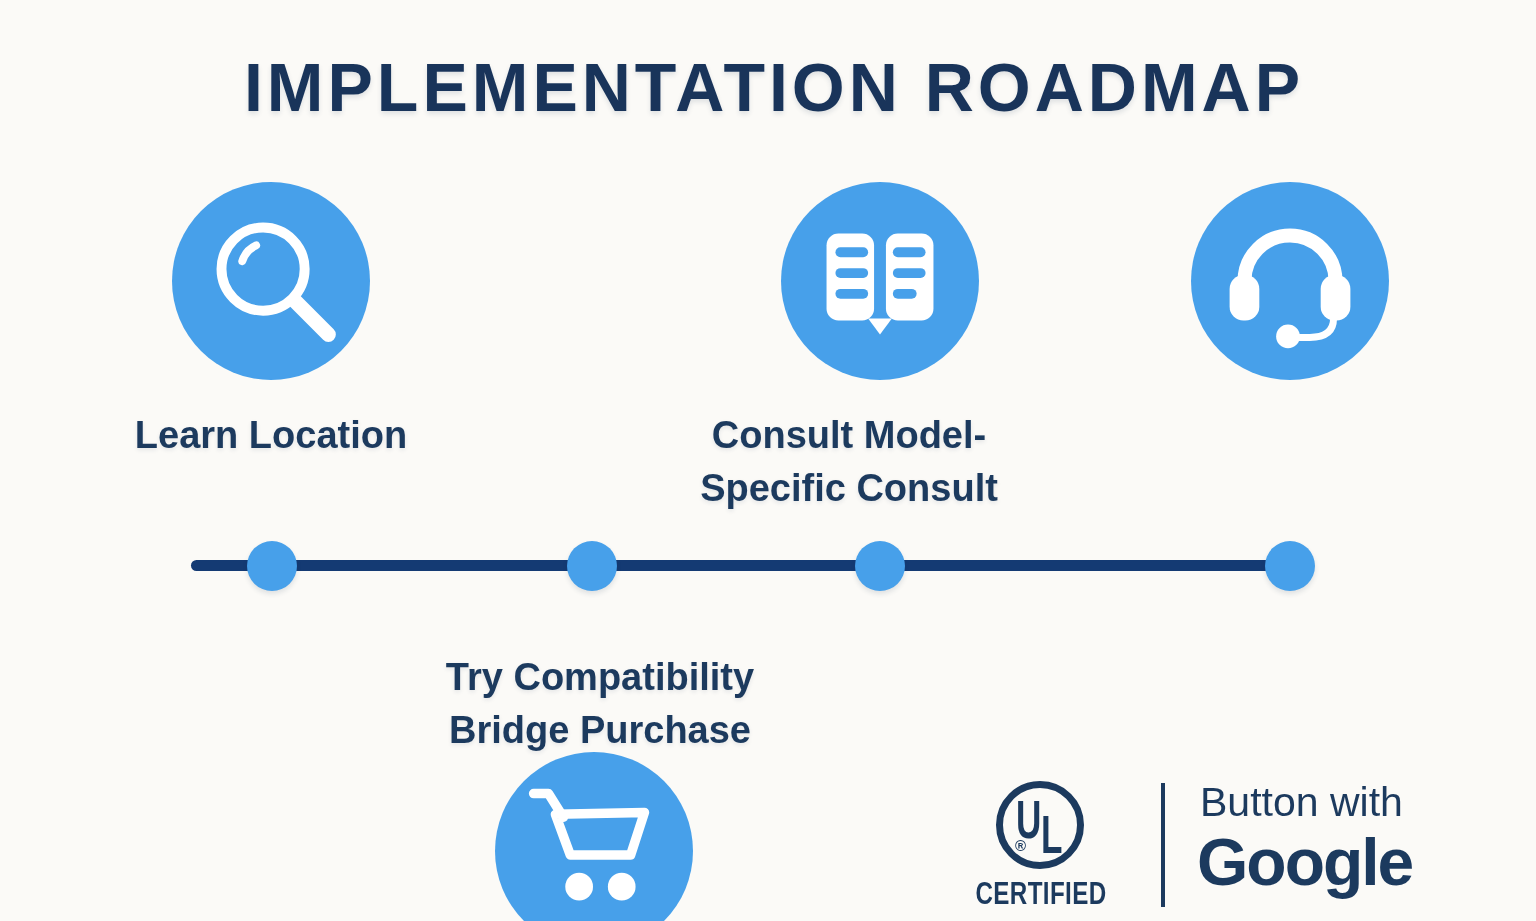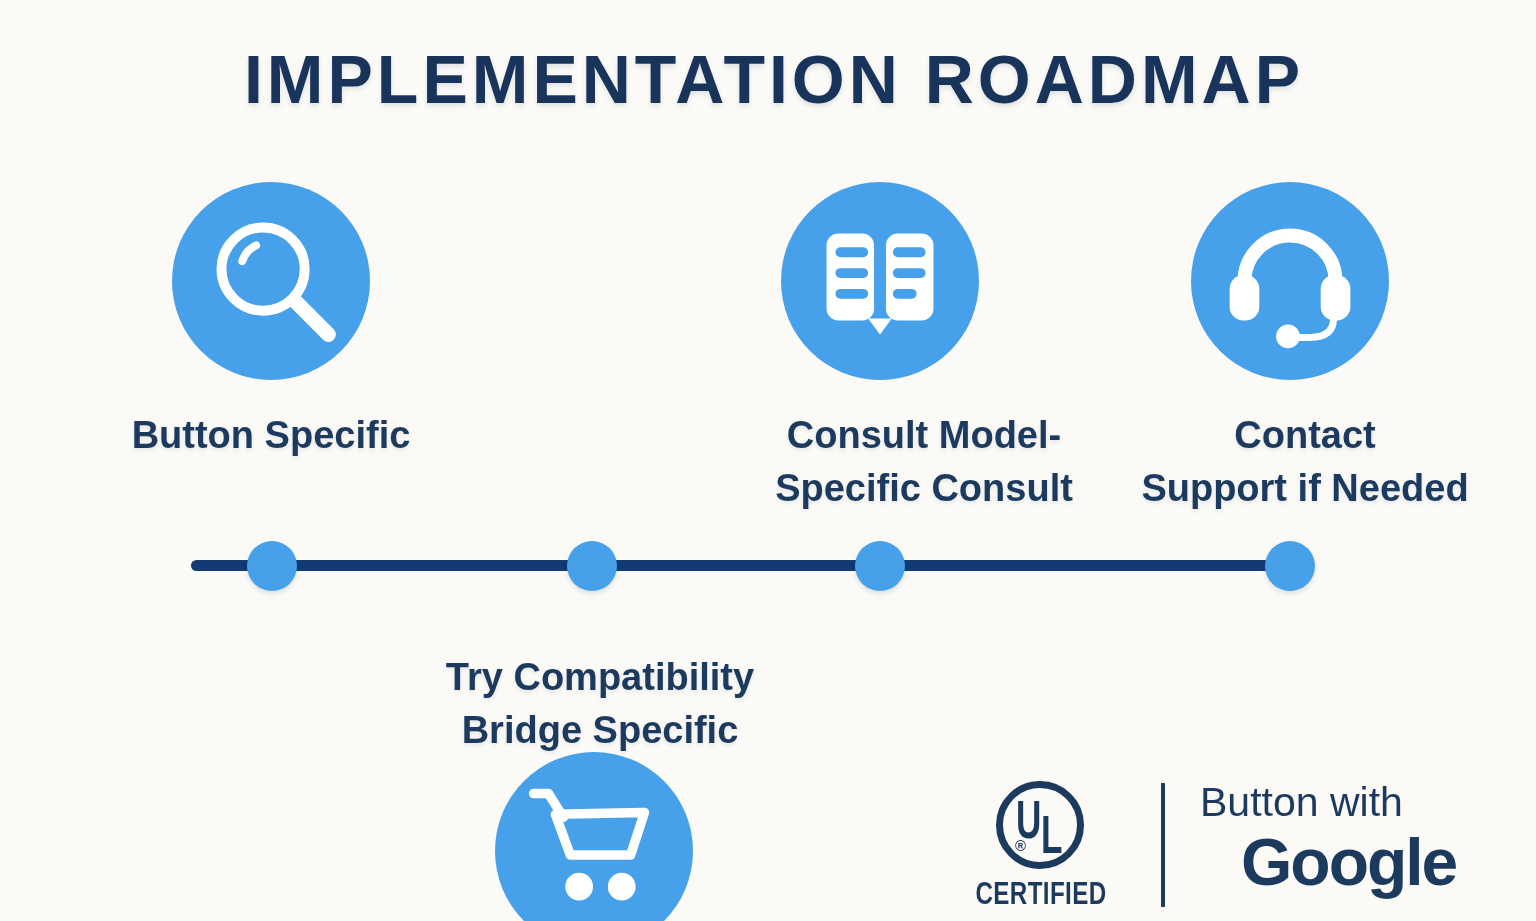--- a/index.html
+++ b/index.html
@@ -7,21 +7,21 @@
     position: relative;
     width: 1536px;
     height: 921px;
     overflow: hidden;
     background: var(--background, #FBFAF7);
     font-family: "Liberation Sans", sans-serif;
   }
   .title {
     position: absolute;
     left: 12px; right: 0; top: 36px;
-    margin: 4px;
+    margin: 12px;
     text-align: center;
     font-size: 68px;
     font-weight: bold;
     letter-spacing: 4px;
     color: var(--title-text, #19345A);
     text-shadow: 0 3px 5px rgba(25, 50, 85, 0.12);
     white-space: nowrap;
   }
   .icon-circle {
     position: absolute;
@@ -40,21 +40,21 @@
     position: absolute;
     text-align: center;
     font-size: 38px;
     font-weight: bold;
     line-height: 53px;
     color: var(--navy-text, #1C3A5E);
     text-shadow: 0 2px 4px rgba(25, 50, 85, 0.10);
     white-space: nowrap;
   }
   .lbl-1 { left: 71px;  top: 409px; width: 400px; }
-  .lbl-3 { left: 724px; top: 409px; width: 400px; }
+  .lbl-3 { left: 649px; top: 409px; width: 400px; }
   .lbl-4 { left: 1085px; top: 409px; width: 440px; }
   .lbl-2 { left: 390px; top: 651px; width: 420px; }
 
   .timeline-line {
     position: absolute;
     left: 191px; top: 560px;
     width: 1102px; height: 11px;
     border-radius: 6px;
     background: var(--timeline-line, #143A73);
   }
@@ -128,21 +128,20 @@
   }
   .google-wordmark {
     position: absolute;
     left: 1197px; top: 829px;
     font-size: 66px;
     font-weight: bold;
     line-height: 1;
     letter-spacing: -2px;
     color: var(--navy-text, #1C3A5E);
     white-space: nowrap;
-    margin-left: 44px;
   }
   .glyph-stroke { stroke: #FFFFFF; fill: none; }
   .glyph-fill { fill: #FFFFFF; }
   .accent-fill { fill: var(--accent-blue, #47A0EA); }
 </style>
 </head>
 <body>
 
 <div class="canvas">
 
@@ -183,33 +182,29 @@
     <svg viewBox="0 0 100 100">
       <path class="glyph-stroke" d="M 27 54 L 27 50 A 23 23 0 0 1 73 50 L 73 54" stroke-width="7"></path>
       <rect class="glyph-fill" x="19.5" y="47" width="15" height="23" rx="7"></rect>
       <rect class="glyph-fill" x="65.5" y="47" width="15" height="23" rx="7"></rect>
       <path class="glyph-stroke" d="M 72 69 Q 72 78.5 60 78.5 L 54 78.5" stroke-width="3.5" stroke-linecap="round"></path>
       <circle class="glyph-fill" cx="49" cy="78" r="6"></circle>
     </svg>
   </div>
 
   <div class="step-label lbl-1">
-    <div>Button Specific</div>
+    <div>Learn Location</div>
   </div>
   <div class="step-label lbl-2">
     <div>Try Compatibility</div>
-    <div>Bridge Specific</div>
+    <div>Bridge Purchase</div>
   </div>
   <div class="step-label lbl-3">
     <div>Consult Model-</div>
     <div>Specific Consult</div>
-  </div>
-  <div class="step-label lbl-4">
-    <div>Contact</div>
-    <div>Support if Needed</div>
   </div>
 
   <div class="timeline-line"></div>
   <div class="timeline-dot dot-1"></div>
   <div class="timeline-dot dot-2"></div>
   <div class="timeline-dot dot-3"></div>
   <div class="timeline-dot dot-4"></div>
 
   <div class="ul-badge">
     <div class="ul-ring"></div>

